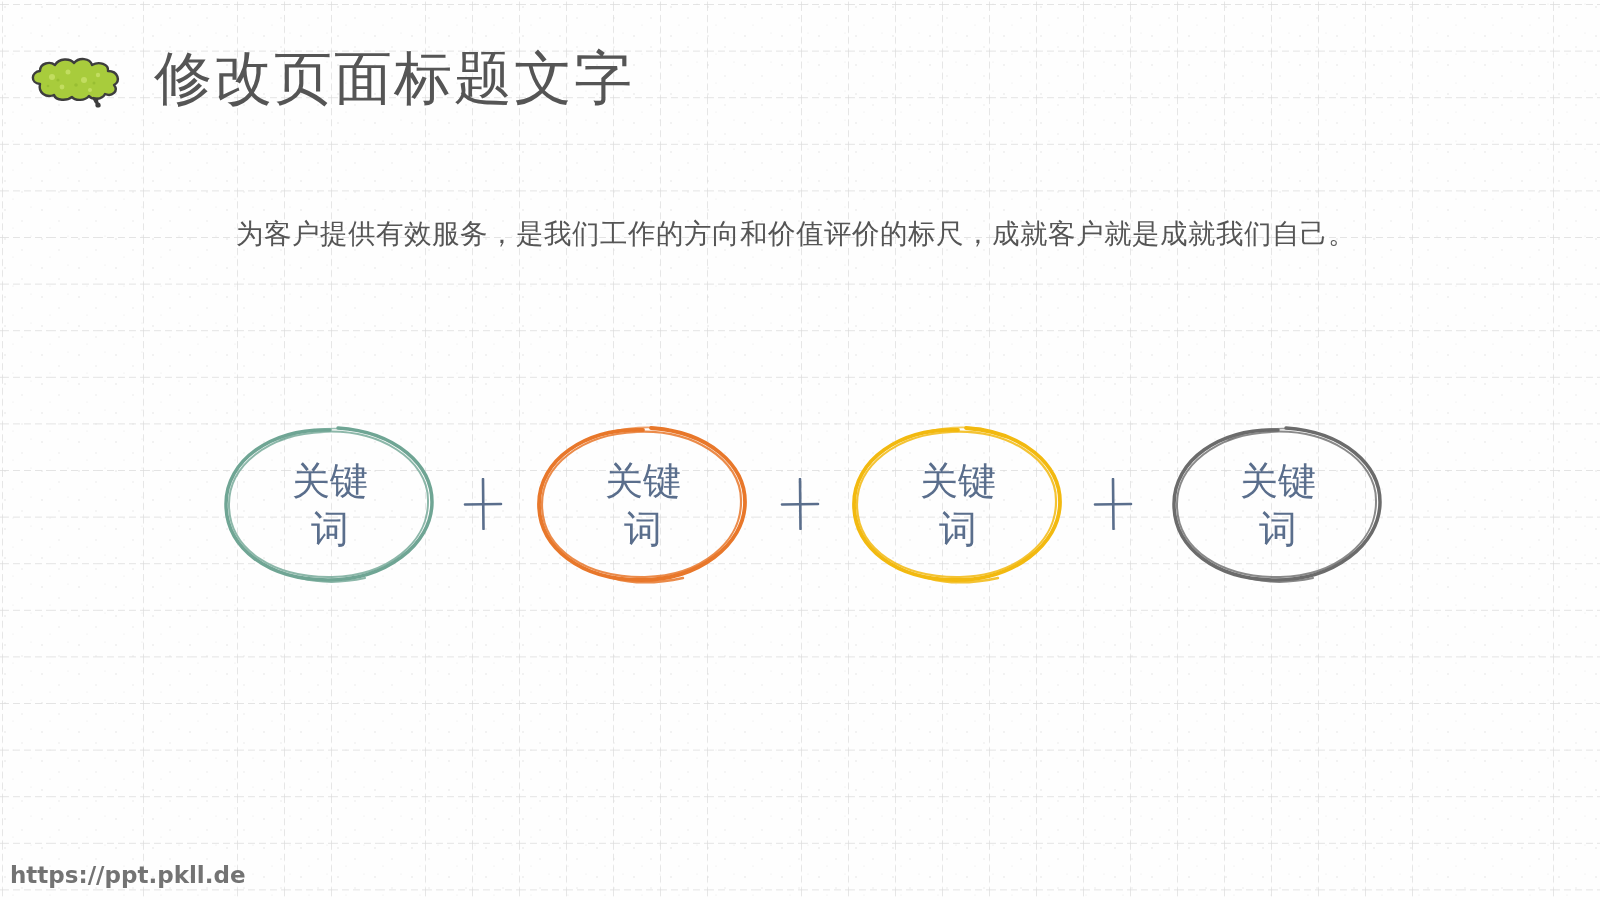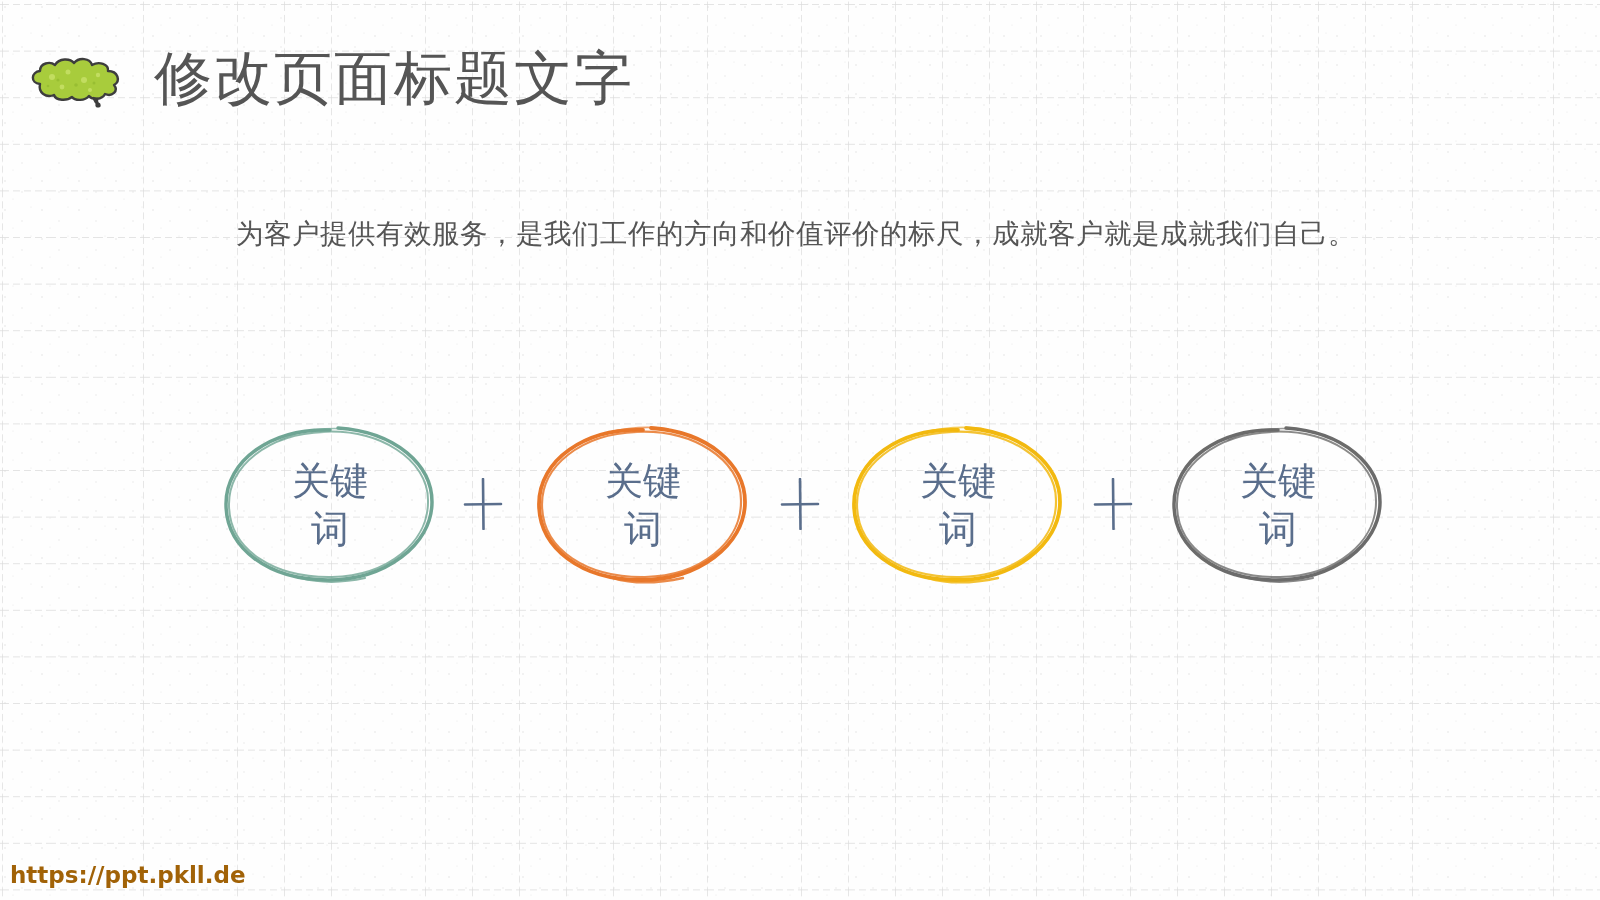--- a/index.html
+++ b/index.html
@@ -96,21 +96,21 @@
     .plus {
       position: absolute;
       width: 40px;
       height: 52px;
     }
     .watermark {
       position: absolute;
       left: 10px;
       top: 862px;
       font-size: 23px;
-      color: #a16207;
+      color: #737373;
       font-family: "DejaVu Sans", sans-serif;
       font-weight: bold;
       letter-spacing: 0px;
       white-space: nowrap;
     }
   </style>
 </head>
 <body>
 
 <div class="grid">

